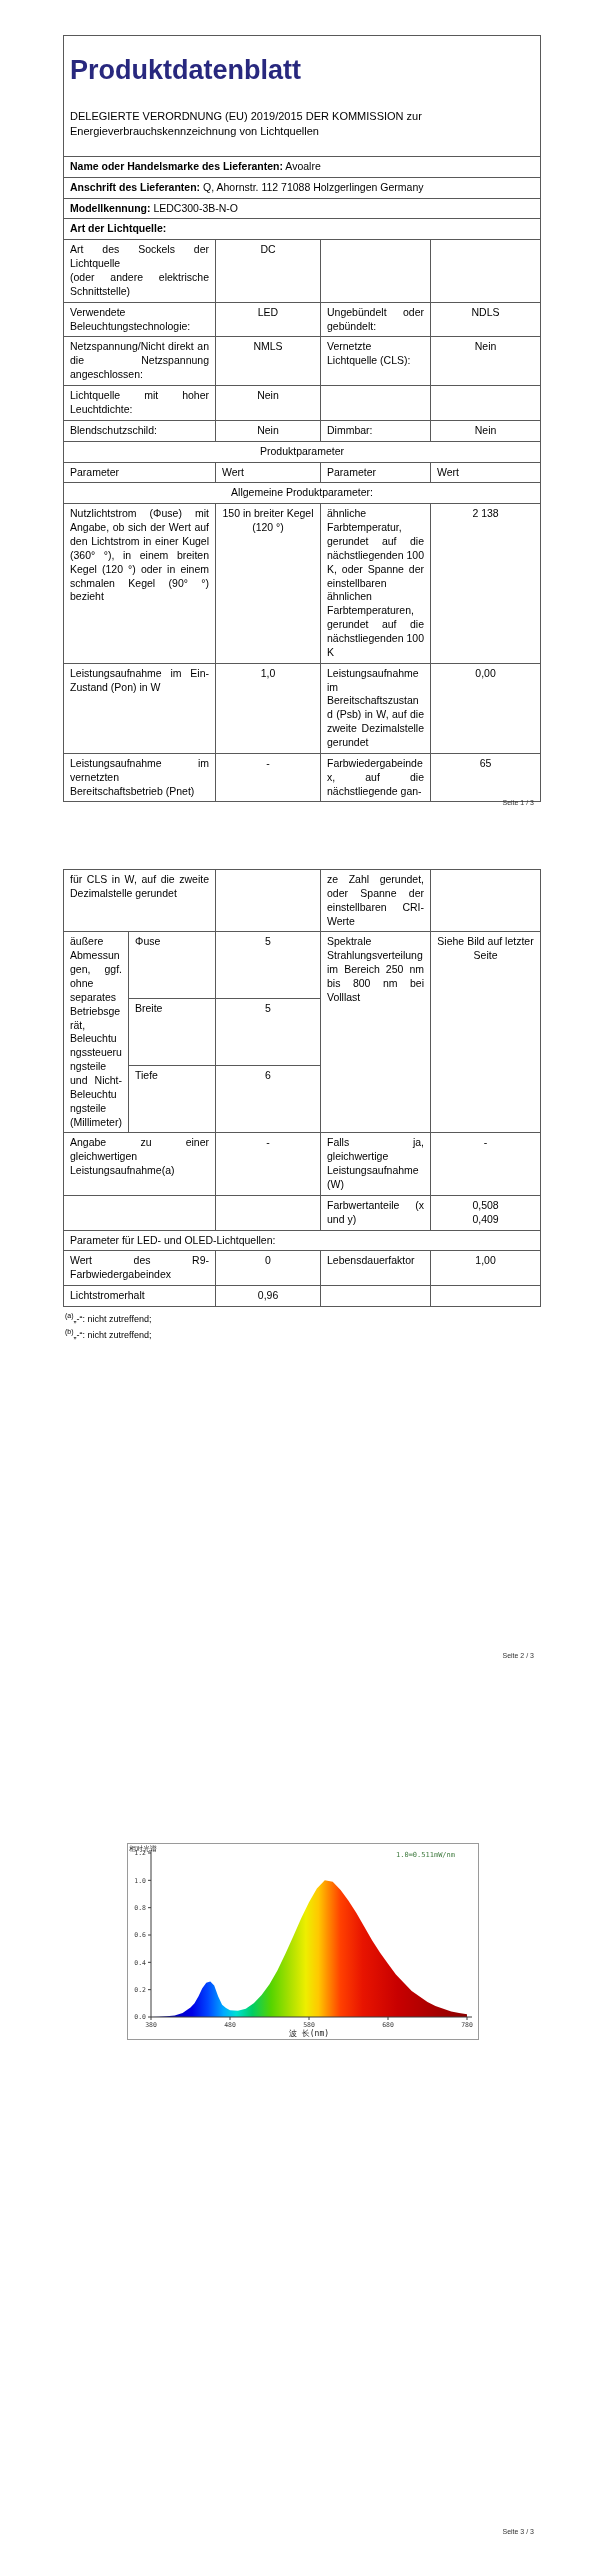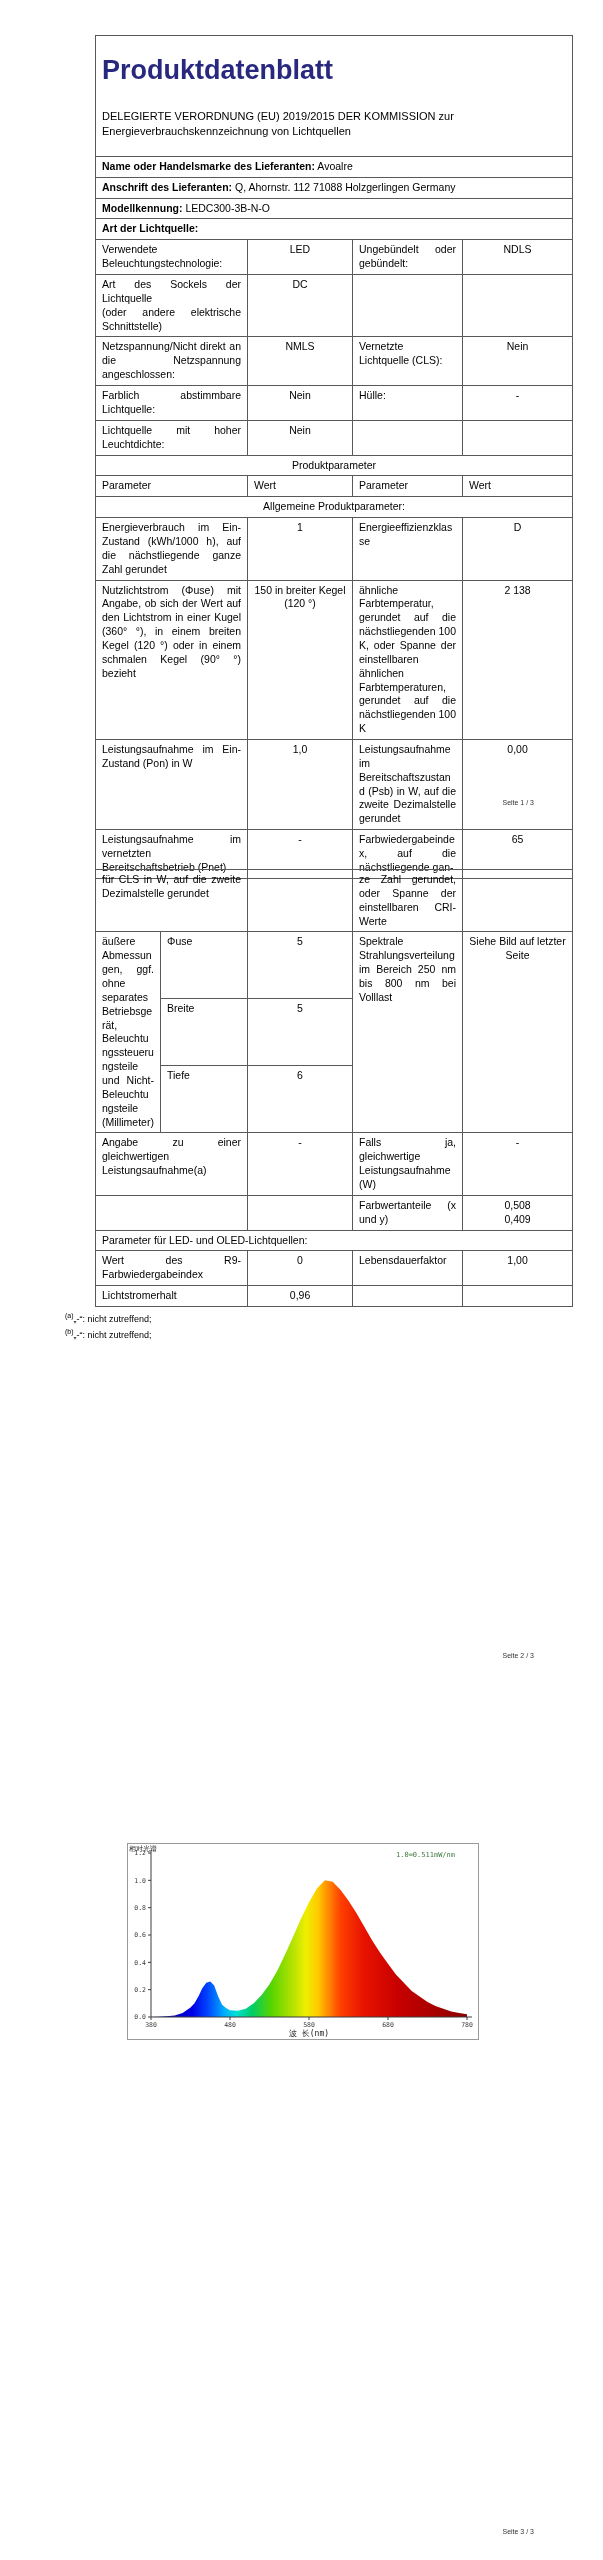--- a/index.html
+++ b/index.html
@@ -2,21 +2,21 @@
 <html lang="de"><head>
 <meta charset="utf-8">
 <style>
   html,body { margin:0; padding:0; }
   body {
     width:603px; height:2560px; position:relative;
     background:#ffffff; color:#000;
     font-family:"Liberation Sans", sans-serif;
   }
   .page-block { position:absolute; left:63px; width:477px; }
-  .doc-table { border-collapse:collapse; width:477px; table-layout:fixed;margin-left:32px; }
+  .doc-table { border-collapse:collapse; width:477px; table-layout:fixed; }
   .doc-table td, .doc-table th {
     border:1px solid #595959; vertical-align:top;
     padding:3px 6px; font-size:10.5px; line-height:1.32;
     white-space:pre-line; font-weight:normal;
   }
   .lbl { text-align:justify; hyphens:auto; overflow-wrap:break-word; }
   .val { text-align:center; }
   .sect { font-weight:bold; }
   .sect-left { text-align:left; font-weight:bold; }
   .info-lbl { font-weight:bold; }
@@ -55,70 +55,64 @@
       <td colspan="4"><span class="info-lbl">Anschrift des Lieferanten:</span> <span>Q, Ahornstr. 112 71088 Holzgerlingen Germany</span></td>
     </tr>
     <tr>
       <td colspan="4"><span class="info-lbl">Modellkennung:</span> <span>LEDC300-3B-N-O</span></td>
     </tr>
     <tr>
       <td colspan="4"><span class="info-lbl">Art der Lichtquelle:</span></td>
     </tr>
 
     <tr>
+      <td class="lbl">Art des Sockels der Lichtquelle
+(oder andere elektrische Schnittstelle)</td>
+      <td class="val">DC</td>
+      <td class="lbl"></td>
+      <td class="val"></td>
+    </tr>
+    <tr>
       <td class="lbl">Verwendete Beleuchtungstechnologie:</td>
       <td class="val">LED</td>
       <td class="lbl">Ungebündelt oder gebündelt:</td>
       <td class="val">NDLS</td>
     </tr>
     <tr>
-      <td class="lbl">Art des Sockels der Lichtquelle
-(oder andere elektrische Schnittstelle)</td>
-      <td class="val">DC</td>
-      <td class="lbl"></td>
-      <td class="val"></td>
-    </tr>
-    <tr>
       <td class="lbl">Netzspannung/Nicht direkt an die Netzspannung angeschlossen:</td>
       <td class="val">NMLS</td>
       <td class="lbl">Vernetzte Lichtquelle (CLS):</td>
       <td class="val">Nein</td>
     </tr>
     <tr>
-      <td class="lbl">Farblich abstimmbare Lichtquelle:</td>
-      <td class="val">Nein</td>
-      <td class="lbl">Hülle:</td>
-      <td class="val">-</td>
-    </tr>
-    <tr>
       <td class="lbl">Lichtquelle mit hoher Leuchtdichte:</td>
       <td class="val">Nein</td>
       <td class="lbl"></td>
       <td class="val"></td>
+    </tr>
+    <tr>
+      <td class="lbl">Blendschutzschild:</td>
+      <td class="val">Nein</td>
+      <td class="lbl">Dimmbar:</td>
+      <td class="val">Nein</td>
     </tr>
 
     <tr>
       <th colspan="4" class="sect">Produktparameter</th>
     </tr>
     <tr>
       <td>Parameter</td>
       <td>Wert</td>
       <td>Parameter</td>
       <td>Wert</td>
     </tr>
     <tr>
       <th colspan="4" class="sect">Allgemeine Produktparameter:</th>
     </tr>
 
-    <tr>
-      <td class="lbl">Energieverbrauch im Ein-Zustand (kWh/1000 h), auf die nächstliegende ganze Zahl gerundet</td>
-      <td class="val">1</td>
-      <td class="lbl">Energieeffizienzklasse</td>
-      <td class="val">D</td>
-    </tr>
     <tr>
       <td class="lbl">Nutzlichtstrom (Φuse) mit Angabe, ob sich der Wert auf den Lichtstrom in einer Kugel (360° °), in einem breiten Kegel (120 °) oder in einem schmalen Kegel (90° °) bezieht</td>
       <td class="val">150 in breiter Kegel (120 °)</td>
       <td class="lbl">ähnliche Farbtemperatur, gerundet auf die nächstliegenden 100 K, oder Spanne der einstellbaren ähnlichen Farbtemperaturen, gerundet auf die nächstliegenden 100 K</td>
       <td class="val">2 138</td>
     </tr>
     <tr>
       <td class="lbl">Leistungsaufnahme im Ein-Zustand (Pon) in W</td>
       <td class="val">1,0</td>
       <td class="lbl">Leistungsaufnahme im Bereitschaftszustand (Psb) in W, auf die zweite Dezimalstelle gerundet</td>

